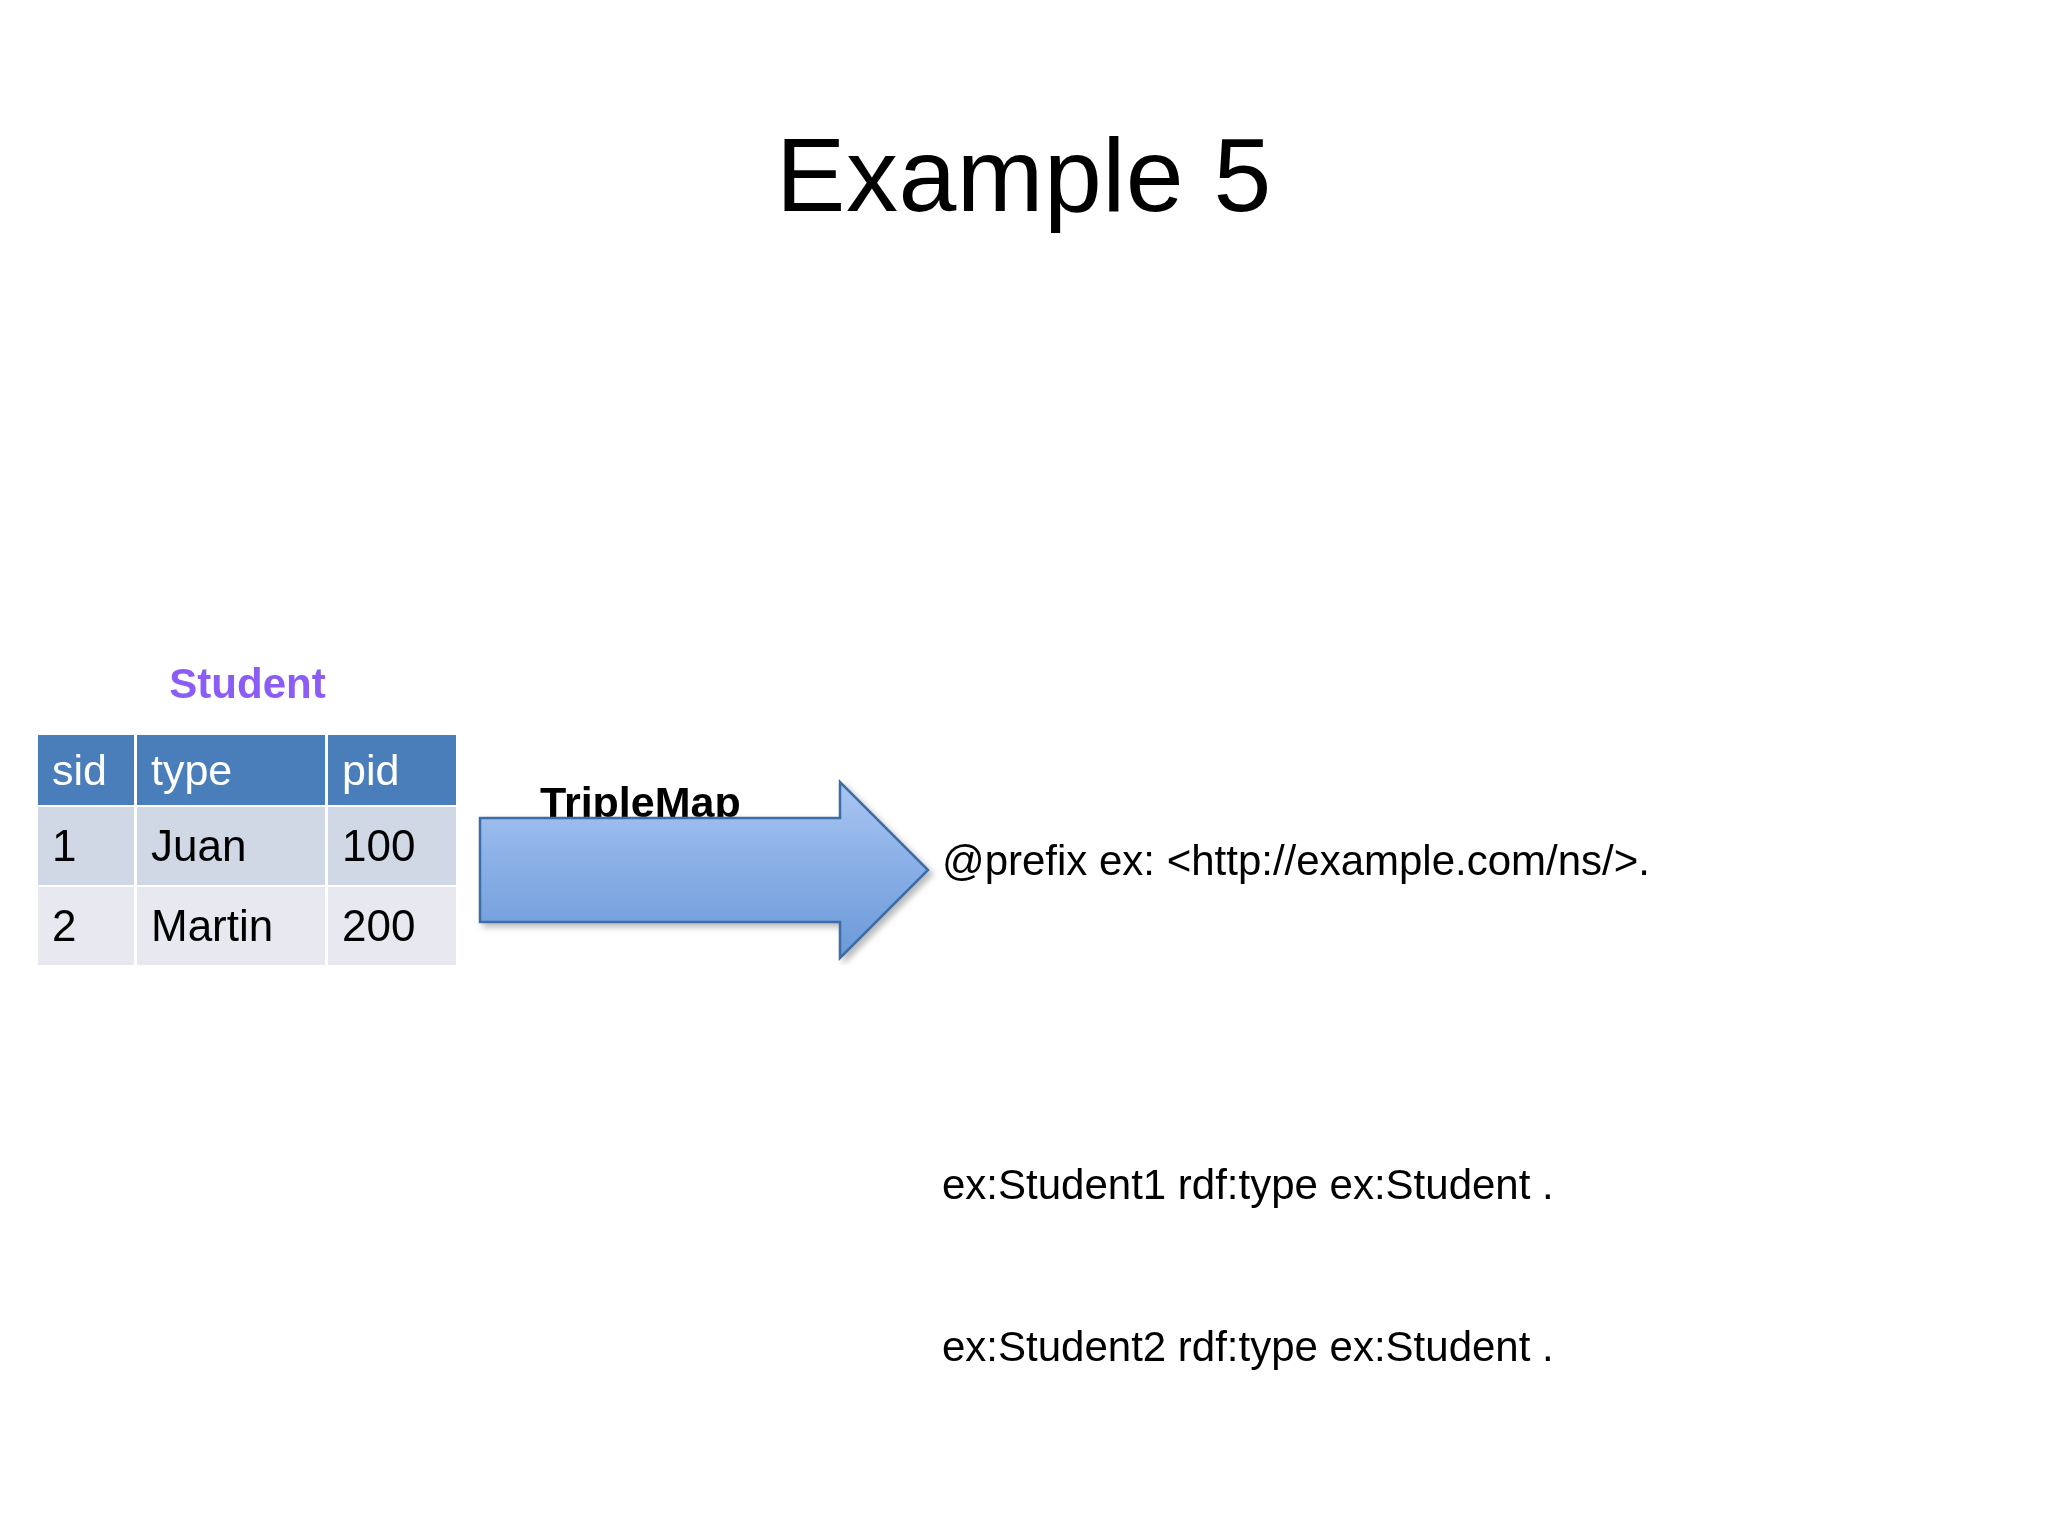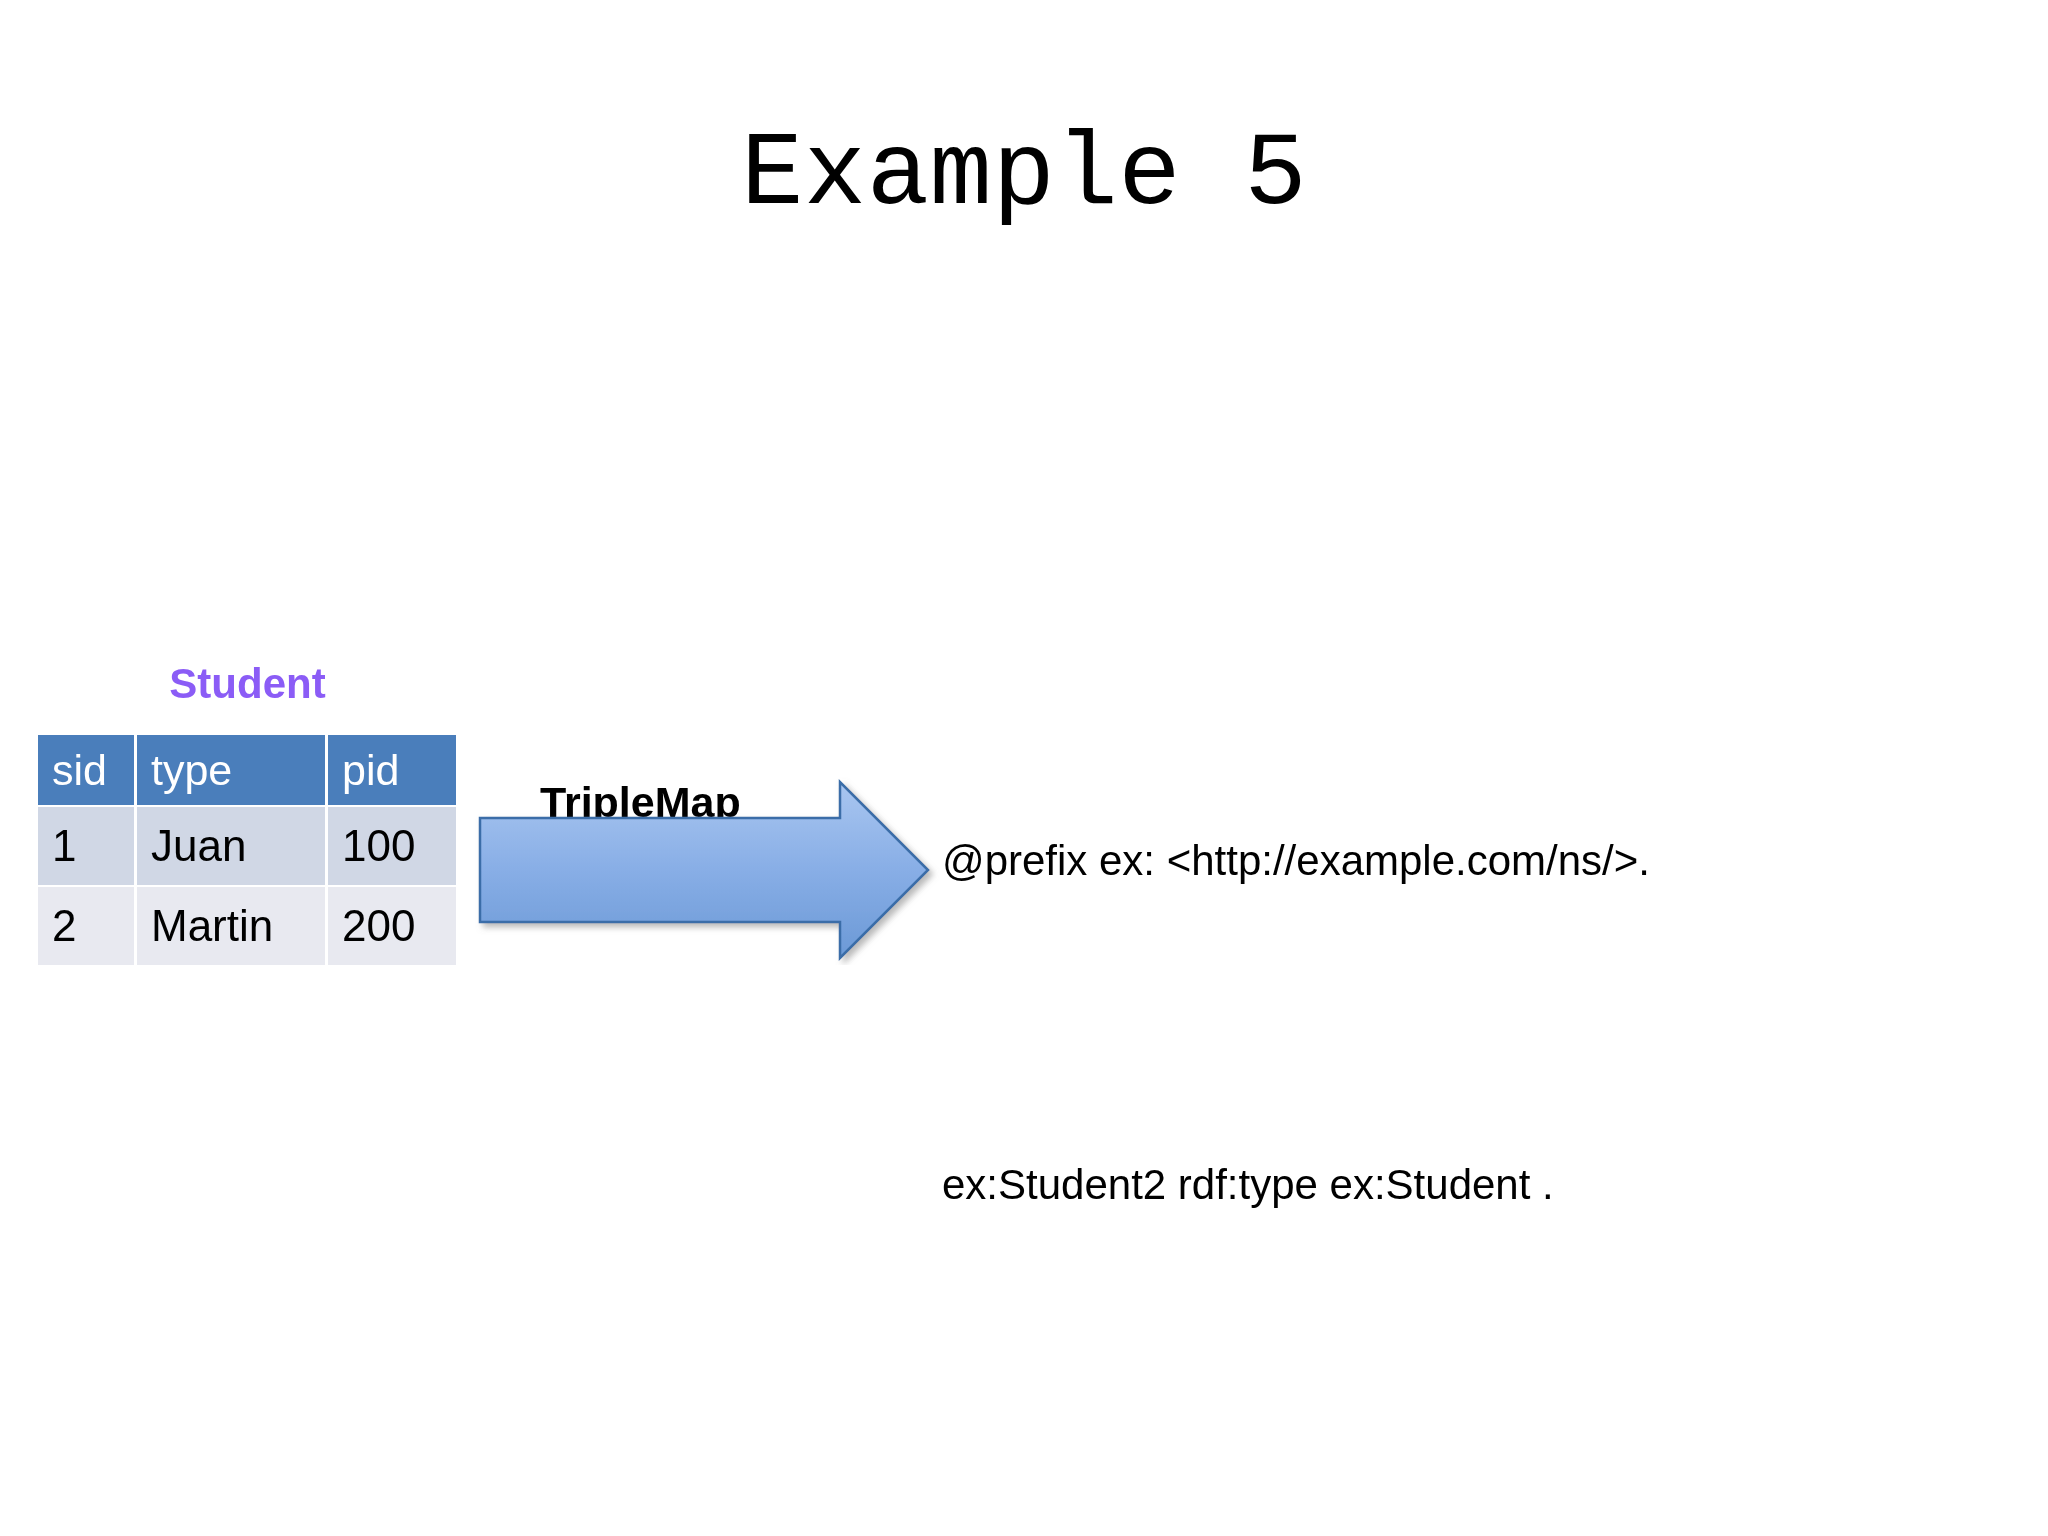--- a/index.html
+++ b/index.html
@@ -16,21 +16,21 @@
     font-family: "Liberation Sans", "DejaVu Sans", sans-serif;
   }
 
   
   #slide-title {
     position: absolute;
     left: 0;
     top: 118px;
     width: 2048px;
     text-align: center;
-    font-family: Liberation Mono, monospace;
+    font-family: Liberation Sans, sans-serif;
     font-size: 104px;
     font-weight: 300;
     line-height: 1.1;
     color: #000000;
     letter-spacing: 0.5px;
     white-space: pre;
   }
 
   
   #table-caption {
@@ -167,17 +167,18 @@
         <feDropShadow dx="4" dy="4" stdDeviation="3" flood-color="#808080" flood-opacity="0.55"></feDropShadow>
       </filter>
     </defs>
     <polygon points="10,43 670,43 670,7 460,95 670,183 670,147 10,147" transform="translate(0,0)" fill="none" stroke="none"></polygon>
     <polygon points="10,43 370,43 370,7 458,95 370,183 370,147 10,147" fill="url(#arrowGrad)" stroke="#3A6DA8" stroke-width="2.5" stroke-linejoin="miter" filter="url(#arrowShadow)"></polygon>
   </svg>
 
   <div id="rdf-output">
     <span class="rdf-line">@prefix ex: &lt;http://example.com/ns/&gt;.</span>
     <span class="rdf-blank"></span>
+    <span class="rdf-line">ex:Student1 rdf:type ex:Student .</span>
     <span class="rdf-line">ex:Student2 rdf:type ex:Student .</span>
     
   </div>
 
 </div>
 
 </body></html>

